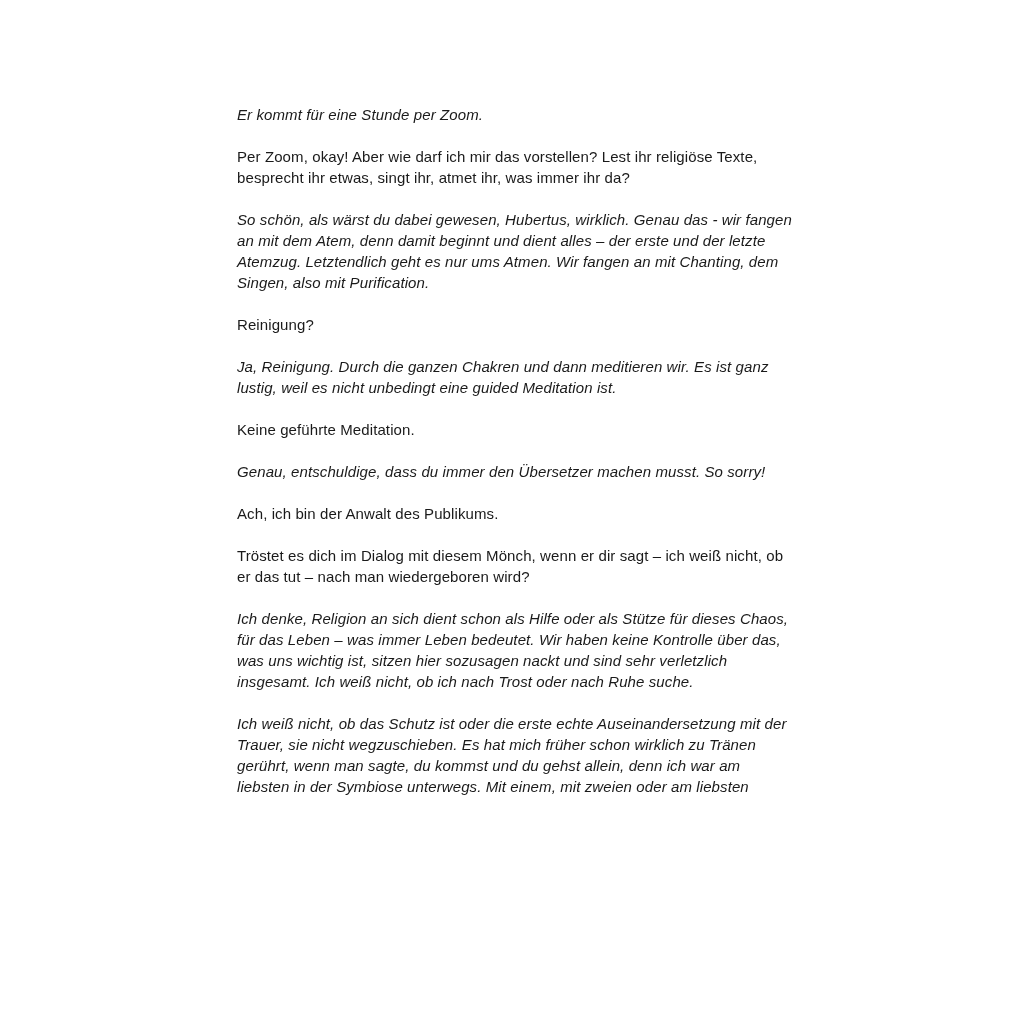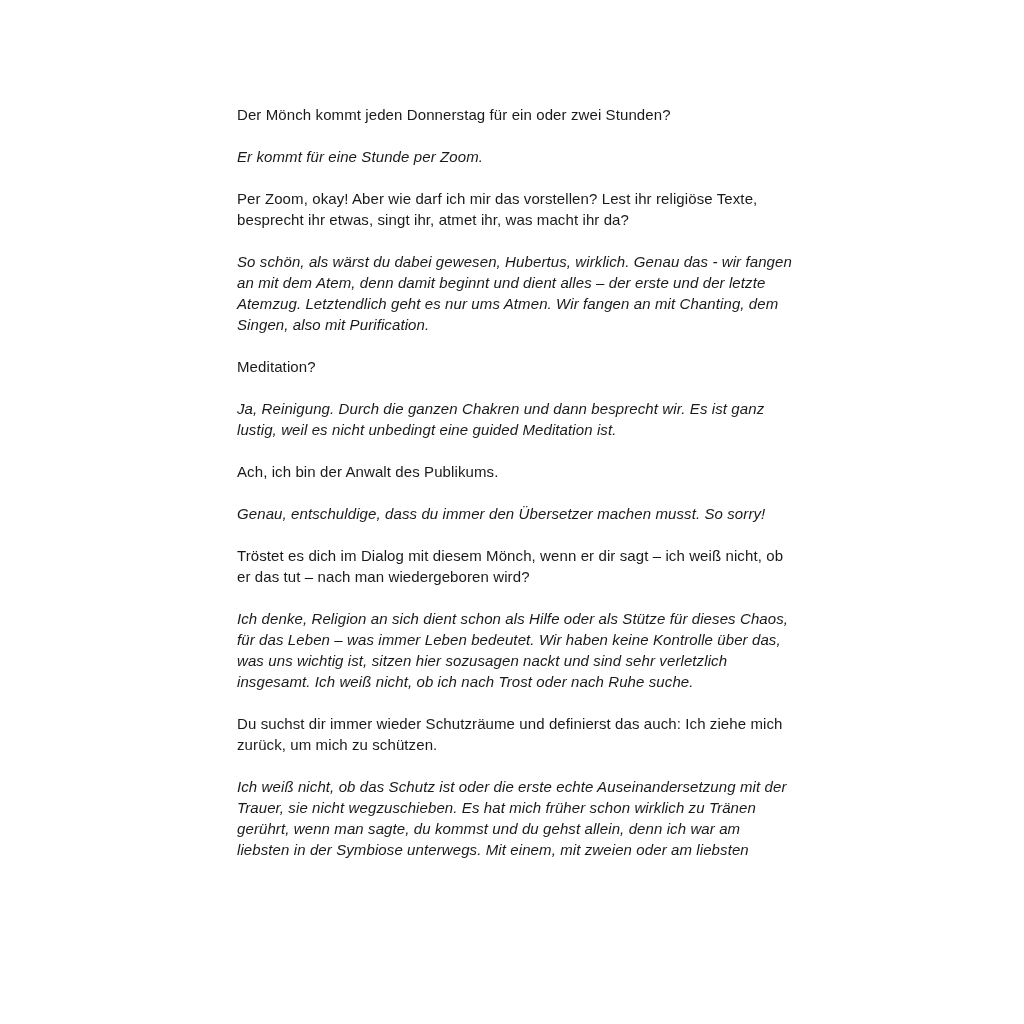--- a/index.html
+++ b/index.html
@@ -40,26 +40,25 @@
   }
   .para.italic {
     font-style: italic;
   }
 </style>
 </head>
 <body>
 
 <div class="page">
   <div class="content">
-      <p class="para normal">Der Mönch kommt jeden Donnerstag für ein oder zwei Stunden?</p>
       <p class="para italic">Er kommt für eine Stunde per Zoom.</p>
-      <p class="para normal">Per Zoom, okay! Aber wie darf ich mir das vorstellen? Lest ihr religiöse Texte, besprecht ihr etwas, singt ihr, atmet ihr, was macht ihr da?</p>
+      <p class="para normal">Per Zoom, okay! Aber wie darf ich mir das vorstellen? Lest ihr religiöse Texte, besprecht ihr etwas, singt ihr, atmet ihr, was immer ihr da?</p>
       <p class="para italic">So schön, als wärst du dabei gewesen, Hubertus, wirklich. Genau das - wir fangen an mit dem Atem, denn damit beginnt und dient alles – der erste und der letzte Atemzug. Letztendlich geht es nur ums Atmen. Wir fangen an mit Chanting, dem Singen, also mit Purification.</p>
-      <p class="para normal">Meditation?</p>
-      <p class="para italic">Ja, Reinigung. Durch die ganzen Chakren und dann besprecht wir. Es ist ganz lustig, weil es nicht unbedingt eine guided Meditation ist.</p>
+      <p class="para normal">Reinigung?</p>
+      <p class="para italic">Ja, Reinigung. Durch die ganzen Chakren und dann meditieren wir. Es ist ganz lustig, weil es nicht unbedingt eine guided Meditation ist.</p>
+      <p class="para normal">Keine geführte Meditation.</p>
+      <p class="para italic">Genau, entschuldige, dass du immer den Übersetzer machen musst. So sorry!</p>
       <p class="para normal">Ach, ich bin der Anwalt des Publikums.</p>
-      <p class="para italic">Genau, entschuldige, dass du immer den Übersetzer machen musst. So sorry!</p>
       <p class="para normal">Tröstet es dich im Dialog mit diesem Mönch, wenn er dir sagt – ich weiß nicht, ob er das tut – nach man wiedergeboren wird?</p>
       <p class="para italic">Ich denke, Religion an sich dient schon als Hilfe oder als Stütze für dieses Chaos, für das Leben – was immer Leben bedeutet. Wir haben keine Kontrolle über das, was uns wichtig ist, sitzen hier sozusagen nackt und sind sehr verletzlich insgesamt. Ich weiß nicht, ob ich nach Trost oder nach Ruhe suche.</p>
-      <p class="para normal">Du suchst dir immer wieder Schutzräume und definierst das auch: Ich ziehe mich zurück, um mich zu schützen.</p>
       <p class="para italic">Ich weiß nicht, ob das Schutz ist oder die erste echte Auseinandersetzung mit der Trauer, sie nicht wegzuschieben. Es hat mich früher schon wirklich zu Tränen gerührt, wenn man sagte, du kommst und du gehst allein, denn ich war am liebsten in der Symbiose unterwegs. Mit einem, mit zweien oder am liebsten</p>
     </div>
 </div>
 
 </body></html>

